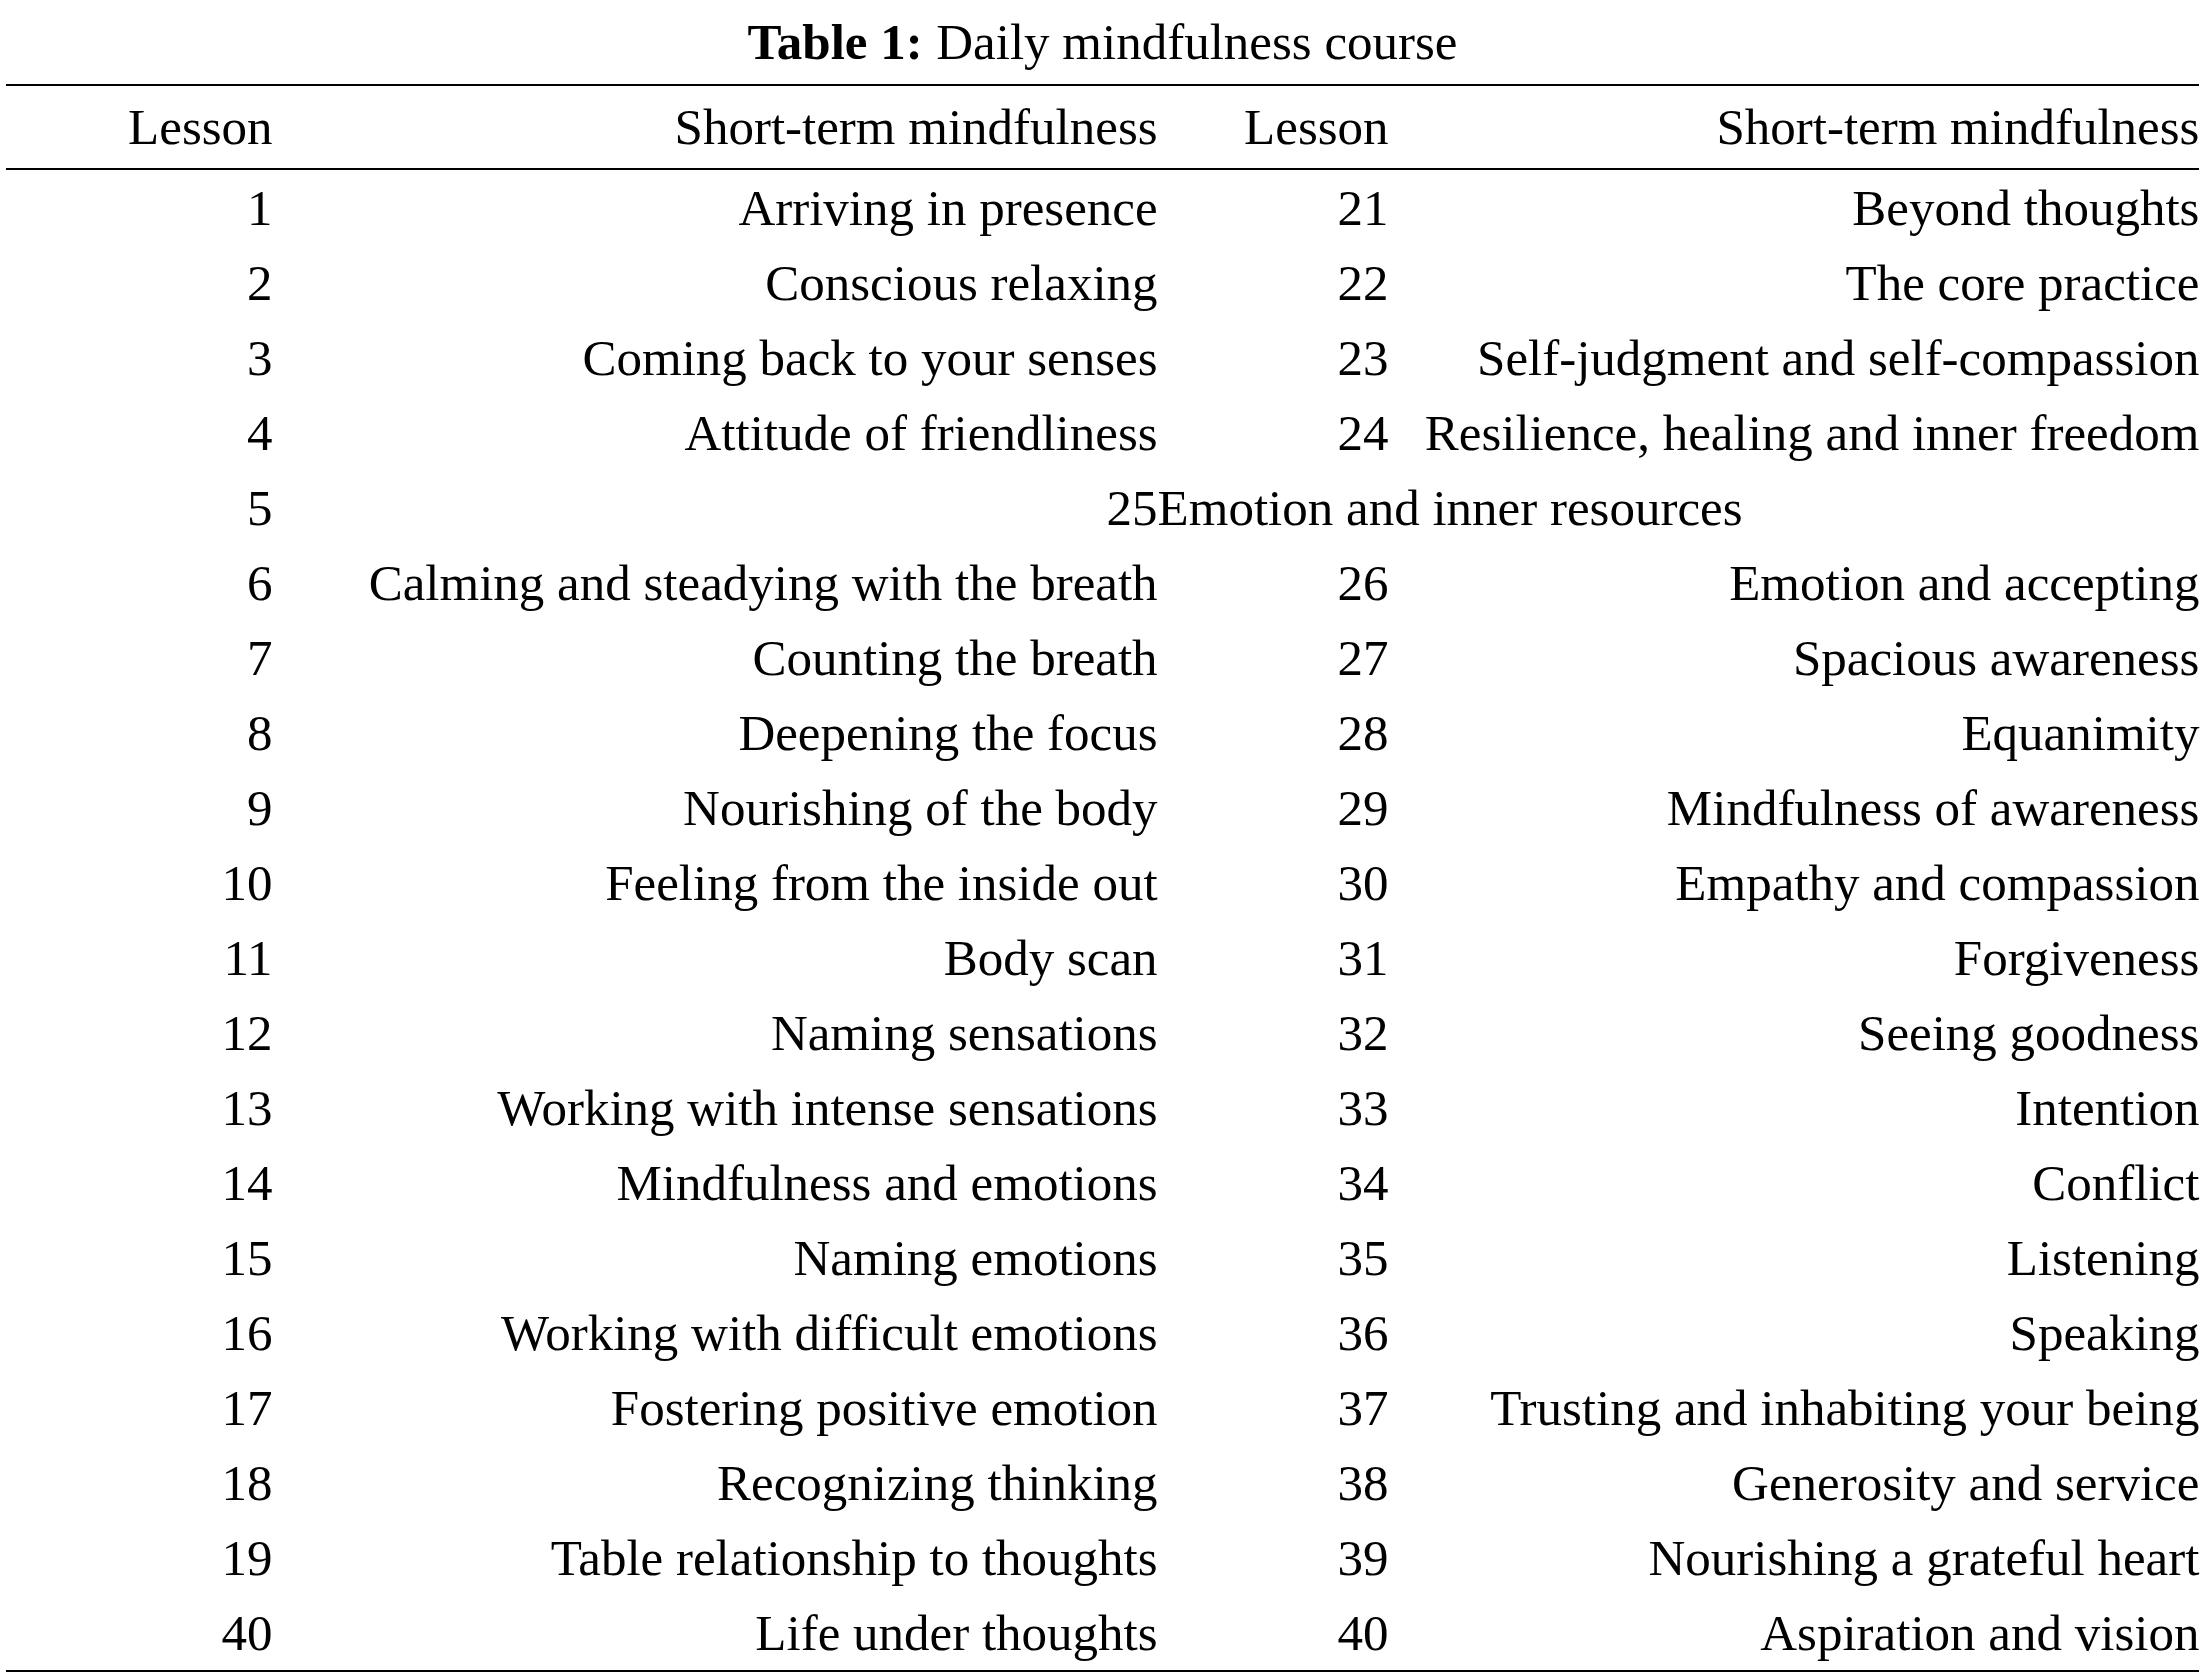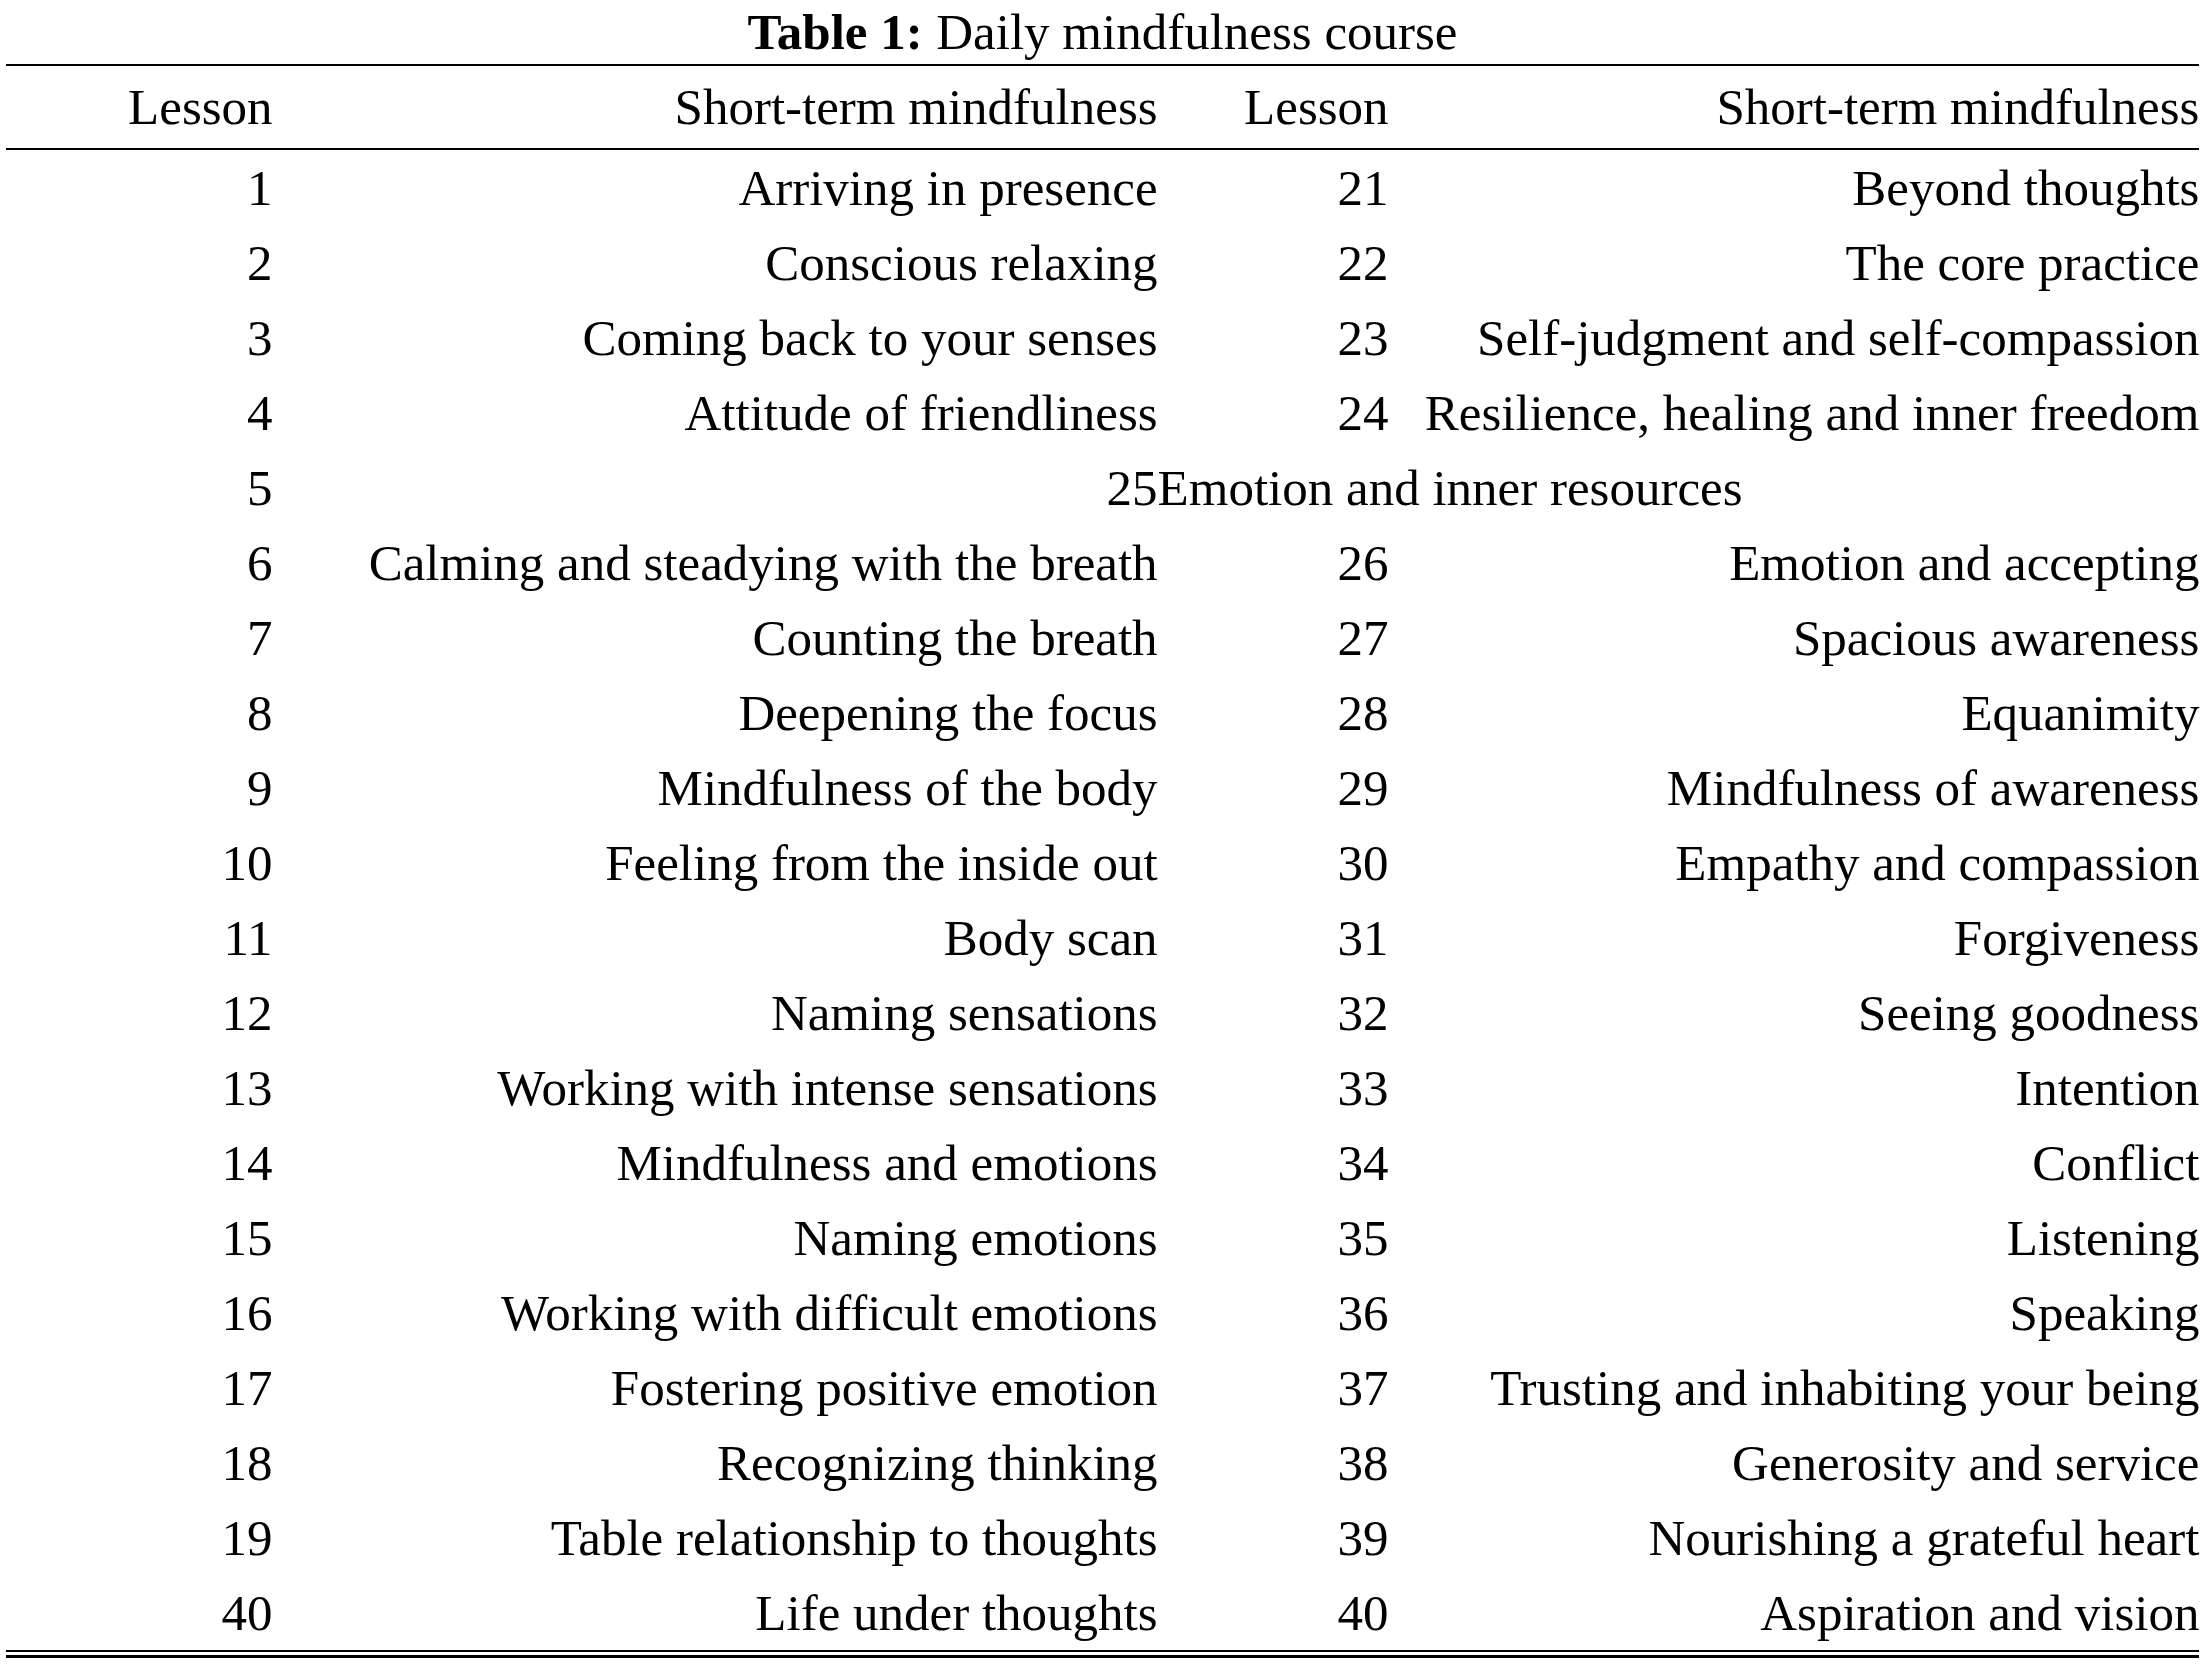--- a/index.html
+++ b/index.html
@@ -6,21 +6,21 @@
   html, body { margin: 0; padding: 0; }
   body {
     width: 2205px;
     height: 1674px;
     background: #ffffff;
     color: #000000;
     font-family: "Liberation Serif", "DejaVu Serif", serif;
     overflow: hidden;
   }
   .caption {
-    height: 64px;
+    height: 84px;
     display: flex;
     align-items: center;
     justify-content: center;
     font-size: 51px;
     white-space: nowrap;
   }
   .caption .cap-bold {
     font-weight: 700;
     margin-right: 13.5px;
   }
@@ -114,21 +114,21 @@
     <span class="cell">Spacious awareness</span>
   </div>
   <div class="row">
     <span class="cell">8</span>
     <span class="cell">Deepening the focus</span>
     <span class="cell">28</span>
     <span class="cell">Equanimity</span>
   </div>
   <div class="row">
     <span class="cell">9</span>
-    <span class="cell">Mindfulness of the body</span>
+    <span class="cell">Nourishing of the body</span>
     <span class="cell">29</span>
     <span class="cell">Mindfulness of awareness</span>
   </div>
   <div class="row">
     <span class="cell">10</span>
     <span class="cell">Feeling from the inside out</span>
     <span class="cell">30</span>
     <span class="cell">Empathy and compassion</span>
   </div>
   <div class="row">

